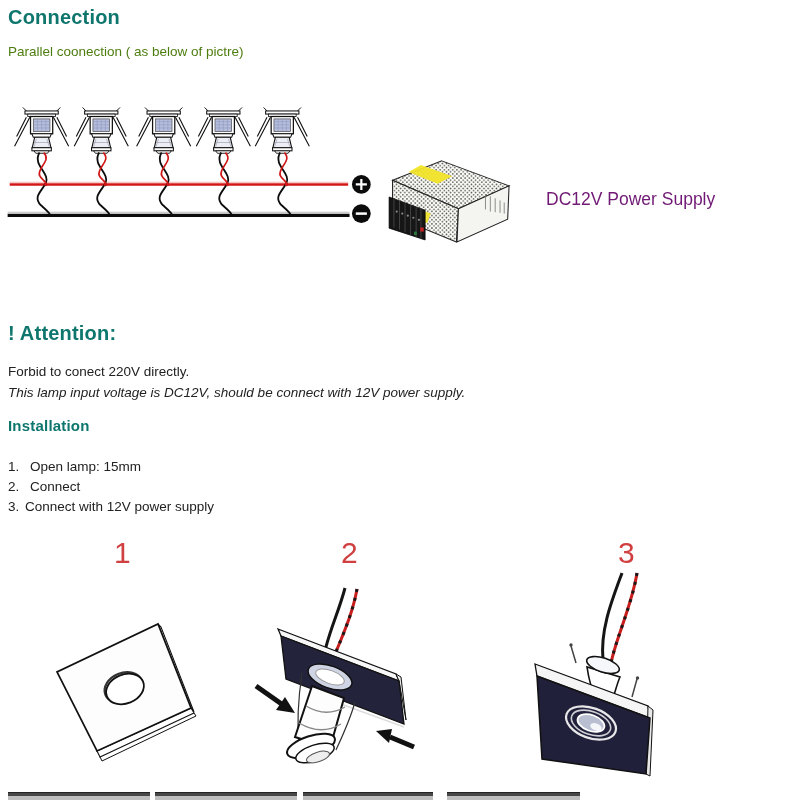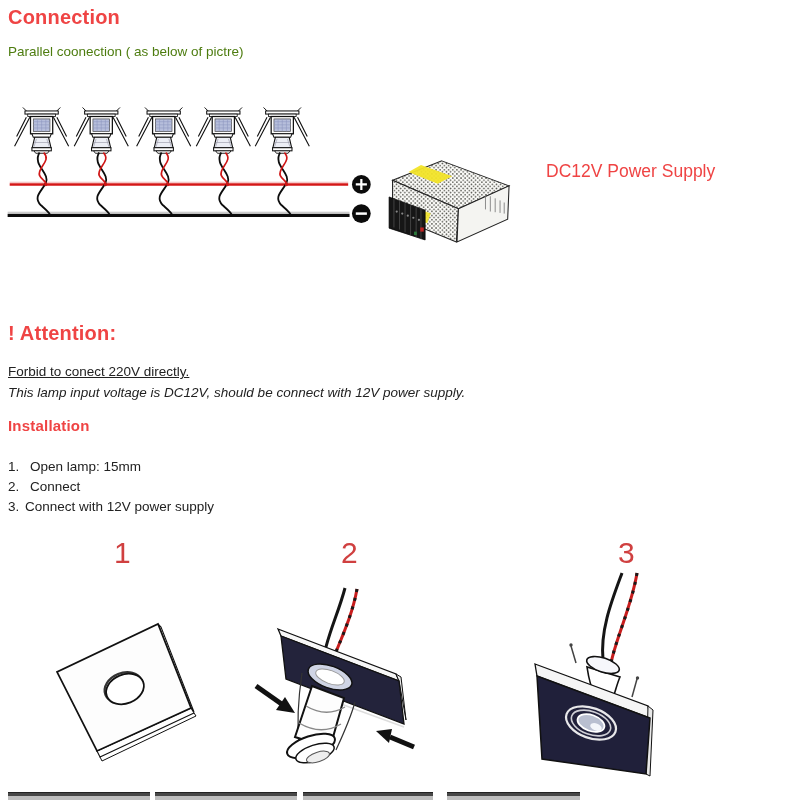--- a/index.html
+++ b/index.html
@@ -1,25 +1,25 @@
 <!DOCTYPE html>
 <html><head>
 <meta charset="utf-8">
 <style>
   html,body{margin:0;padding:0;background:#fff;}
   #page{position:relative;width:800px;height:800px;background:#ffffff;overflow:hidden;
         font-family:"Liberation Sans",sans-serif;color:#1a1a1a;}
   .abs{position:absolute;}
-  .h1{font-size:20px;font-weight:bold;color:#ef4444;letter-spacing:.2px;}
+  .h1{font-size:20px;font-weight:bold;color:#0f766e;letter-spacing:.2px;}
   .body-text{font-size:13.5px;color:#4d7c0f;}
   .att-line{font-size:13.5px;color:#222;line-height:21px;}
   .step-row{display:flex;font-size:13.5px;color:#222;line-height:20px;}
   .step-num{width:22px;flex:0 0 22px;}
   .fig-num{position:absolute;font-size:30px;color:#d04040;font-weight:400;}
-  .ps-label{font-size:17.5px;color:#ef4444;}
+  .ps-label{font-size:17.5px;color:#701a75;margin-top:28px;}
   .strip{position:absolute;top:792px;height:8px;background:linear-gradient(#474747 0 3px,#bdbdbd 3px 100%);border-top:1px solid #222;}
   svg{display:block;}
 </style>
 </head>
 <body>
 
 <div id="page">
 
   <div class="abs h1" style="left:8px;top:6px;">Connection</div>
   <div class="abs body-text" style="left:8px;top:44px;">Parallel coonection ( as below of pictre)</div>
@@ -87,21 +87,21 @@
         <circle cx="604" cy="275" r="1.6" fill="#888"></circle>
         <rect x="606" y="286" width="5" height="6" fill="#c22222"></rect>
         <rect x="597" y="292" width="4" height="5" fill="#2a7a3a"></rect>
       </g>
     </g>
   </svg>
 
   <div class="abs ps-label" style="left:546px;top:161px;">DC12V Power Supply</div>
 
   <div class="abs h1" style="left:8px;top:322px;text-align:center;">! Attention:</div>
-  <div class="abs att-line" style="left:8px;top:361px;text-decoration:underline;">Forbid to conect 220V directly.</div>
+  <div class="abs att-line" style="left:8px;top:361px;">Forbid to conect 220V directly.</div>
   <div class="abs att-line" style="left:8px;top:382px;font-style:italic;">This lamp input voltage is DC12V, should be connect with 12V power supply.</div>
 
   <div class="abs h1" style="left:8px;top:417px;font-size:15px;">Installation</div>
   <div class="abs step-row" style="left:8px;top:457px;">
     <span class="step-num">1.</span>
     <span>Open lamp: 15mm</span>
   </div>
   <div class="abs step-row" style="left:8px;top:477px;">
     <span class="step-num">2.</span>
     <span>Connect</span>

